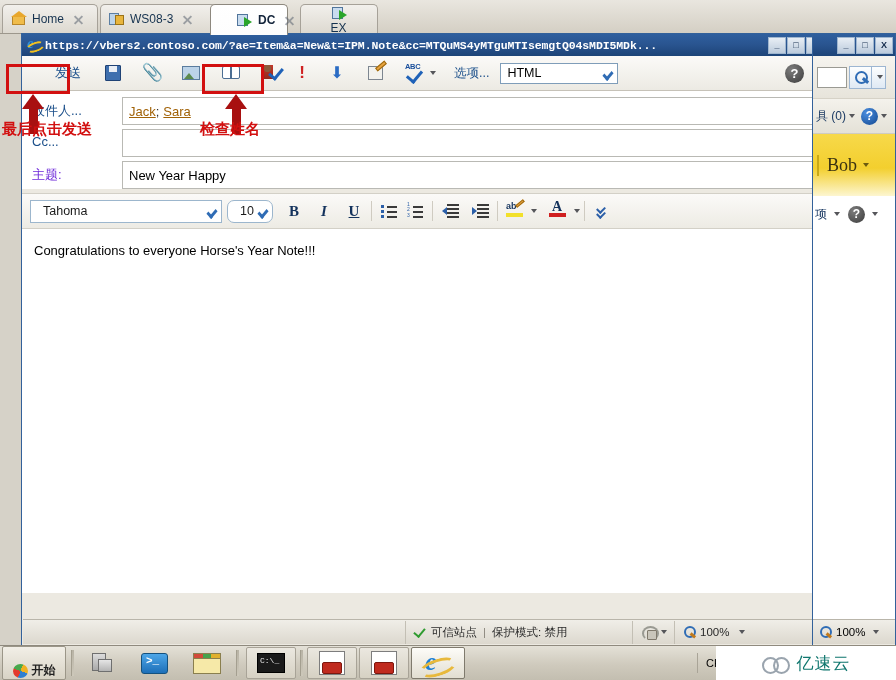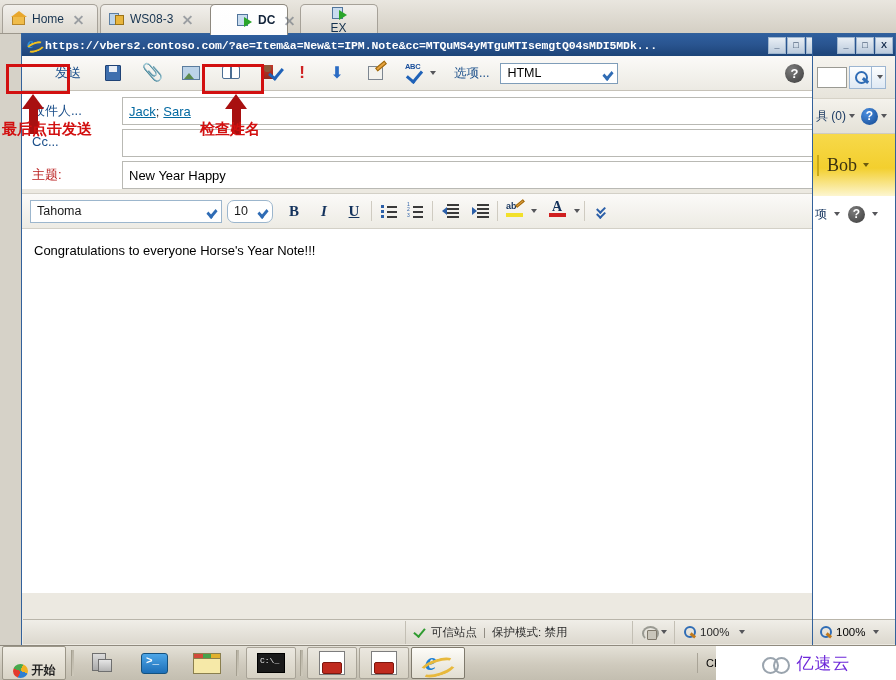--- a/index.html
+++ b/index.html
@@ -93,31 +93,31 @@
   .selarrow{width:15px;height:17px;margin-left:auto;position:relative;}
   .selarrow:after{content:"";position:absolute;left:3px;top:6px;width:7px;height:4px;
     border-left:3px solid #2f6cb5;border-bottom:3px solid #2f6cb5;transform:rotate(-50deg) skewX(-8deg);}
   .help-circ{width:19px;height:19px;border-radius:50%;background:radial-gradient(circle at 35% 30%,#7d7d7d,#3b3b3b);
     color:#fff;font-weight:bold;font-size:13px;text-align:center;line-height:19px;}
 
   
   #hdr{padding:6px 10px 0 10px;background:#fff;}
   .hrow{display:flex;align-items:flex-start;margin-bottom:4px;}
   .hlabel{width:90px;flex:none;color:#1b4f8a;font-size:13px;padding-top:5px;}
-  .hlabel.subject{color:#b91c1c;}
+  .hlabel.subject{color:#6d28d9;}
   .hfield{flex:1;height:28px;border:1px solid #b9b9b4;background:#fff;box-sizing:border-box;
     display:flex;align-items:center;padding:0 6px;font-size:13px;}
-  .reclink{color:#0369a1;text-decoration:underline;}
+  .reclink{color:#a16207;text-decoration:underline;}
   .recsep{color:#333;margin-right:4px;}
 
   
   #fmtbar{height:34px;margin:4px 0 0 0;border-top:1px solid #d3d0c7;border-bottom:1px solid #d3d0c7;
     background:linear-gradient(#fbfaf8,#edebe4);display:flex;align-items:center;padding:0 8px;}
   .fsel{height:23px;border:1px solid #9cb6cd;background:#fff;display:flex;align-items:center;
-    padding:0 2px 0 6px;box-sizing:border-box;font-size:12.5px;color:#1a1a1a;}
+    padding:0 2px 0 12px;box-sizing:border-box;font-size:12.5px;color:#1a1a1a;}
   .fbtn{width:26px;height:24px;display:flex;align-items:center;justify-content:center;font-size:14px;color:#13325c;}
   .b-bold{font-weight:bold;font-family:"Liberation Serif",serif;font-size:15px;}
   .b-ital{font-style:italic;font-weight:bold;font-family:"Liberation Serif",serif;font-size:15px;}
   .b-und{text-decoration:underline;font-weight:bold;font-family:"Liberation Serif",serif;font-size:15px;}
   .ic-ulist,.ic-olist{position:relative;width:16px;height:14px;}
   .ic-ulist:before{content:"";position:absolute;left:0;top:1px;width:3px;height:3px;background:#2b5fa8;
     box-shadow:0 5px 0 #2b5fa8,0 10px 0 #2b5fa8;}
   .ic-ulist:after{content:"";position:absolute;left:6px;top:2px;width:10px;height:1.5px;background:#3a3a3a;
     box-shadow:0 5px 0 #3a3a3a,0 10px 0 #3a3a3a;}
   .ic-olist:before{content:"1\A 2\A 3";white-space:pre;position:absolute;left:0;top:-2px;font-size:5px;line-height:5.4px;color:#2b5fa8;}
@@ -234,21 +234,21 @@
   .ic-chevup:after{content:"";position:absolute;left:2px;top:0px;width:6px;height:6px;
     border-left:2px solid #3d3d38;border-top:2px solid #3d3d38;transform:rotate(45deg);}
   .ic-flag{position:relative;width:16px;height:16px;}
   .ic-flag:before{content:"";position:absolute;left:2px;top:1px;width:1.5px;height:14px;background:#55524a;}
   .ic-flag:after{content:"";position:absolute;left:4px;top:2px;width:9px;height:7px;border:1.5px solid #55524a;box-sizing:border-box;}
   .ic-net{position:relative;width:17px;height:16px;}
   .ic-net:before{content:"";position:absolute;left:0;top:2px;width:13px;height:10px;background:#d9d5ca;border:1px solid #6e6a61;box-sizing:border-box;}
   .ic-net:after{content:"!";position:absolute;left:9px;top:5px;font-size:10px;font-weight:bold;color:#c78a0a;}
   #watermark{position:absolute;right:0;bottom:0;width:180px;height:34px;background:#fff;
     display:flex;align-items:center;justify-content:center;gap:5px;}
-  #wmtext{font-size:17px;color:#6d28d9;letter-spacing:1px;font-family:Liberation Mono, monospace;}
+  #wmtext{font-size:17px;color:#0f766e;letter-spacing:1px;font-family:Liberation Mono, monospace;}
   .ic-cloudlogo{position:relative;width:30px;height:18px;}
   .ic-cloudlogo:before{content:"";position:absolute;left:0;top:3px;width:13px;height:13px;border:2.5px solid #9aa4ae;border-radius:50%;}
   .ic-cloudlogo:after{content:"";position:absolute;left:11px;top:3px;width:13px;height:13px;border:2.5px solid #9aa4ae;border-radius:50%;}
 
   
   .annot-box{position:absolute;border:3px solid #d21010;box-sizing:border-box;pointer-events:none;}
   .annot-text{position:absolute;color:#d21010;font-weight:bold;font-size:15px;white-space:nowrap;
     font-family:"DejaVu Sans","Liberation Sans",sans-serif;}
   .annot-arrow{position:absolute;pointer-events:none;}
   .annot-arrow .shaft{position:absolute;left:7px;top:13px;width:9px;background:#a81010;}

